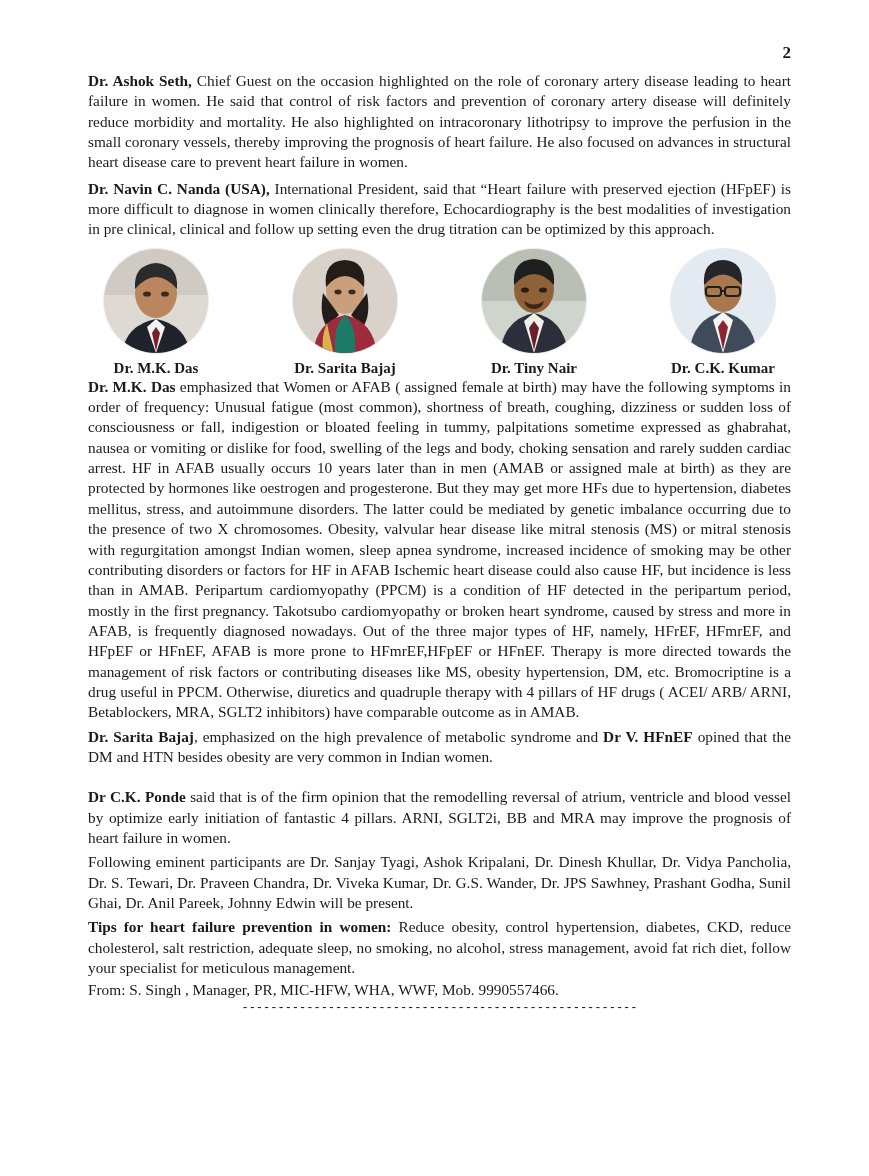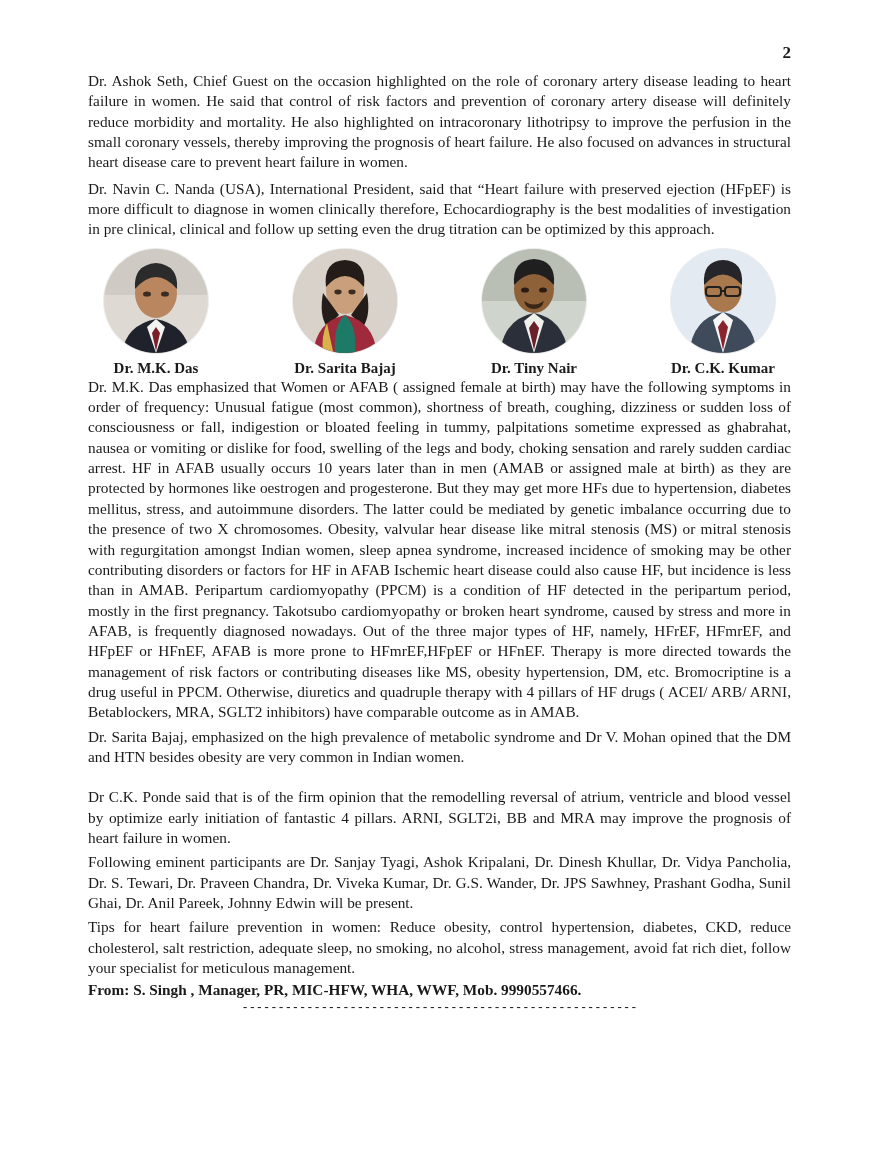--- a/index.html
+++ b/index.html
@@ -29,21 +29,21 @@
     margin: 0 0 10px 0;
   }
   p {
     margin: 0 0 0 0;
     text-align: justify;
     font-size: 15.3px;
     line-height: 1.33;
     text-justify: inter-word;
   }
   p + p { margin-top: 6px; }
-  .bold { font-weight: normal; }
+  .bold { font-weight: bold; }
   .photos {
     display: flex;
     justify-content: space-between;
     align-items: flex-end;
     margin: 9px 0 0 0;
     padding: 0 4px;
   }
   .photo-cell {
     width: 128px;
     text-align: center;
@@ -59,21 +59,21 @@
   }
   .photo svg { display: block; }
   .caption {
     margin-top: 7px;
     font-size: 15px;
     font-weight: bold;
     white-space: nowrap;
   }
   .sign {
     font-size: 15.3px;
-    font-weight: bold;
+    font-weight: normal;
     margin-top: 3px;
   }
   .dashes {
     text-align: center;
     font-family: "Liberation Mono", monospace;
     font-size: 12px;
     letter-spacing: 0px;
     margin-top: 2px;
     color: #111;
   }
@@ -169,21 +169,21 @@
       <div class="caption">Dr. C.K. Kumar</div>
     </div>
 
   </div>
 
   <p style="">
     <span class="bold">Dr. M.K. Das</span><span> emphasized that Women or AFAB ( assigned female at birth)  may have the following symptoms in order of frequency: Unusual fatigue (most common), shortness of breath, coughing, dizziness  or sudden loss of consciousness or fall, indigestion or bloated feeling in tummy, palpitations sometime expressed as ghabrahat, nausea or vomiting or dislike for food, swelling of the legs and body, choking sensation and rarely sudden cardiac arrest. HF  in AFAB usually occurs 10 years later than in  men (AMAB or assigned male at birth) as they are protected by hormones like oestrogen and progesterone. But they may  get more HFs due to hypertension, diabetes mellitus,  stress, and autoimmune disorders. The latter could be mediated by genetic imbalance occurring due to the presence of two X chromosomes. Obesity, valvular hear disease like mitral stenosis (MS) or mitral stenosis with regurgitation amongst Indian women,  sleep apnea syndrome, increased incidence of smoking may be other contributing disorders or factors for HF in AFAB Ischemic heart disease could also cause  HF, but incidence is less than in AMAB. Peripartum cardiomyopathy (PPCM) is a  condition of HF detected in the peripartum period, mostly in the first pregnancy. Takotsubo cardiomyopathy or broken heart syndrome, caused by stress and more in AFAB, is frequently diagnosed nowadays. Out of the  three major types of HF, namely, HFrEF, HFmrEF, and HFpEF or HFnEF, AFAB is more prone to HFmrEF,HFpEF or HFnEF. Therapy is more directed towards the management of risk factors or contributing diseases like MS, obesity  hypertension,  DM, etc. Bromocriptine is a drug useful in PPCM. Otherwise, diuretics and quadruple therapy with 4 pillars of HF  drugs ( ACEI/ ARB/ ARNI, Betablockers, MRA, SGLT2 inhibitors) have comparable outcome as in AMAB.</span>
   </p>
 
   <p style="margin-top:4px">
-    <span class="bold">Dr. Sarita Bajaj</span><span>, emphasized on the high  prevalence of metabolic syndrome and </span><span class="bold">Dr V. Mohan</span><span> opined that the DM and HTN besides obesity are very common in Indian women.</span>
+    <span class="bold">Dr. Sarita Bajaj</span><span>, emphasized on the high  prevalence of metabolic syndrome and </span><span class="bold">Dr V. HFnEF</span><span> opined that the DM and HTN besides obesity are very common in Indian women.</span>
   </p>
 
 
   <p style="margin-top:20px">
     <span class="bold">Dr C.K. Ponde</span><span> said that is of the firm opinion that the remodelling reversal of atrium,  ventricle and blood vessel by optimize early initiation   of fantastic 4 pillars. ARNI, SGLT2i, BB and MRA may improve the prognosis of  heart failure in women.</span>
   </p>
 
   <p style="margin-top:4px">
     <span>Following eminent participants are Dr. Sanjay Tyagi, Ashok Kripalani, Dr. Dinesh Khullar, Dr. Vidya Pancholia, Dr. S. Tewari,  Dr. Praveen Chandra, Dr.  Viveka Kumar, Dr. G.S. Wander, Dr. JPS Sawhney, Prashant Godha, Sunil Ghai, Dr. Anil Pareek, Johnny Edwin will be present.</span>
   </p>

